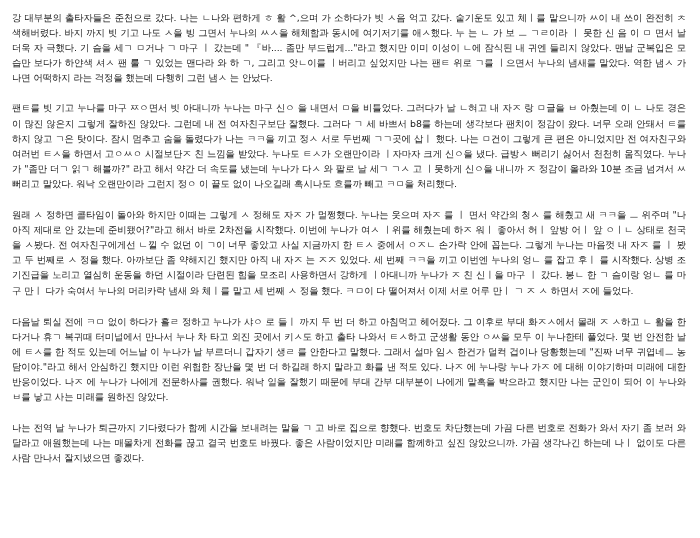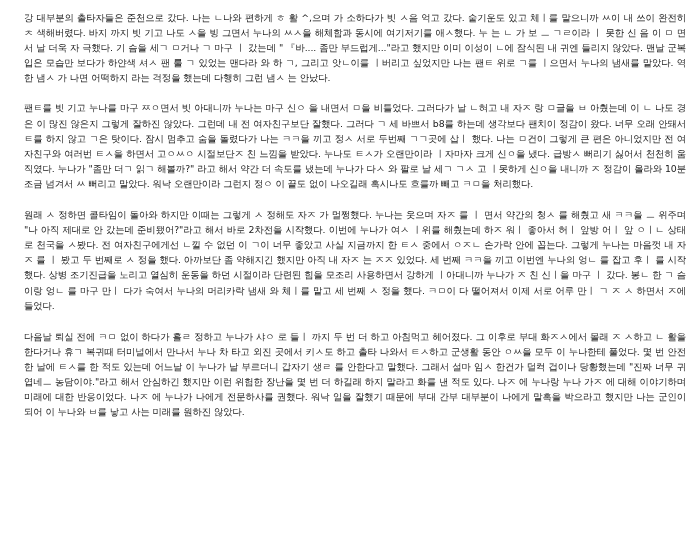--- a/index.html
+++ b/index.html
@@ -10,21 +10,21 @@
   body {
     width: 700px;
     height: 538px;
     overflow: hidden;
     font-family: "DejaVu Sans", "Liberation Sans", sans-serif;
   }
   .page {
     width: 700px;
     height: 538px;
     box-sizing: border-box;
-    padding: 10px 14px 10px 24px;
+    padding: 10px 14px 10px 12px;
     background: #ffffff;
   }
   .para {
     font-size: 9.4px;
     line-height: 15.1px;
     color: #1a1a1a;
     text-align: justify;
     margin: 0;
     letter-spacing: -0.1px;
     word-break: break-all;
@@ -41,13 +41,14 @@
 
 <div class="page">
   <p class="para">강 대부분의 출타자들은 준천으로 갔다. 나는 ㄴ나와 편하게 ㅎ 활 ^,으며 가 소하다가 빗 ㅅ음 억고 갔다. 숱기운도 있고 체ㅣ를 맡으니까 ㅆ이 내 쓰이 완전히 ㅊ 색해버렸다. 바지 까지 빗 기고 나도 ㅅ을 빙 그면서 누나의 ㅆㅅ을 해체함과 동시에 여기저기를 애ㅅ했다. 누 는 ㄴ 가 보 ㅡ ㄱㄹ이라 ㅣ 못한 신 음 이 ㅁ 면서 날 더욱 자 극했다. 기 슴을 세ㄱ ㅁ거나 ㄱ 마구 ㅣ 갔는데 " 『바.... 좀만 부드럽게..."라고 했지만 이미 이성이 ㄴ에 잠식된 내 귀엔 들리지 않았다. 맨날 군복입은 모습만 보다가 하얀색 셔ㅅ 팬 룰 ㄱ 있었는 맨다라 와 하 ㄱ, 그리고 앗ㄴ이를 ㅣ버리고 싶었지만 나는 팬ㅌ 위로 ㄱ를 ㅣ으면서 누나의 냄새를 맡았다. 역한 냄ㅅ 가 나면 어떡하지 라는 걱정을 했는데 다행히 그런 냄ㅅ 는 안났다.</p>
   <div class="gap-small"></div>
   <p class="para">팬ㅌ를 빗 기고 누나를 마구 ㅉㅇ면서 빗 아대니까 누나는 마구 신ㅇ 을 내면서 ㅁ을 비틀었다. 그러다가 날 ㄴ혀고 내 자ㅈ 랑 ㅁ글을 ㅂ 아췄는데 이 ㄴ 나도 경은 이 많진 않은지 그렇게 잘하진 않았다. 그런데 내 전 여자친구보단 잘했다. 그러다 ㄱ 세 바쁘서 b8를 하는데 생각보다 팬치이 정감이 왔다. 너무 오래 안돼서 ㅌ를 하지 않고 ㄱ은 탓이다. 잠시 멈추고 숨을 돌렸다가 나는 ㅋㅋ을 끼고 정ㅅ 서로 두번째 ㄱㄱ곳에 삽ㅣ 했다. 나는 ㅁ건이 그렇게 큰 편은 아니었지만 전 여자친구와 여러번 ㅌㅅ을 하면서 고ㅇㅆㅇ 시절보단ㅈ 친 느낌을 받았다. 누나도 ㅌㅅ가 오랜만이라 ㅣ자마자 크게 신ㅇ을 냈다. 급방ㅅ 뻐리기 싫어서 천천히 움직였다. 누나가 "좀만 더ㄱ 읽ㄱ 해볼까?" 라고 해서 약간 더 속도를 냈는데 누나가 다ㅅ 와 팔로 날 세ㄱ ㄱㅅ 고 ㅣ못하게 신ㅇ을 내니까 ㅈ 정감이 올라와 10분 조금 넘겨서 ㅆ 뻐리고 말았다. 워낙 오랜만이라 그런지 정ㅇ 이 끝도 없이 나오길래 혹시나도 흐를까 빼고 ㅋㅁ을 처리했다.</p>
   <div class="gap-med"></div>
   <p class="para">원래 ㅅ 정하면 콜타임이 돌아와 하지만 이때는 그렇게 ㅅ 정해도 자ㅈ 가 멀쩡했다. 누나는 웃으며 자ㅈ 를 ㅣ 면서 약간의 청ㅅ 를 해췄고 새 ㅋㅋ을 ㅡ 위주며 "나 아직 제대로 안 갔는데 준비됐어?"라고 해서 바로 2차전을 시작했다. 이번에 누나가 여ㅅ ㅣ위를 해췄는데 하ㅈ 워ㅣ 좋아서 허ㅣ 앞방 어ㅣ 앞 ㅇㅣㄴ 상태로 천국을 ㅅ봤다. 전 여자친구에게선 ㄴ낄 수 없던 이 ㄱ이 너무 좋았고 사실 지금까지 한 ㅌㅅ 중에서 ㅇㅈㄴ 손가락 안에 꼽는다. 그렇게 누나는 마음껏 내 자ㅈ 를 ㅣ 봤고 두 번째로 ㅅ 정을 했다. 아까보단 좀 약해지긴 했지만 아직 내 자ㅈ 는 ㅈㅈ 있었다. 세 번째 ㅋㅋ을 끼고 이번엔 누나의 엉ㄴ 를 잡고 후ㅣ 를 시작했다. 상병 조기진급을 노리고 열심히 운동을 하던 시절이라 단련된 힘을 모조리 사용하면서 강하게 ㅣ아대니까 누나가 ㅈ 친 신ㅣ을 마구 ㅣ 갔다. 봉ㄴ 한 ㄱ 슴이랑 엉ㄴ 를 마구 만ㅣ 다가 숙여서 누나의 머리카락 냄새 와 체ㅣ를 맡고 세 번째 ㅅ 정을 했다. ㅋㅁ이 다 떨어져서 이제 서로 어루 만ㅣ ㄱ ㅈ ㅅ 하면서 ㅈ에 들었다.</p>
   <div class="gap-med"></div>
   <p class="para">다음날 퇴실 전에 ㅋㅁ 없이 하다가 흘ㄹ 정하고 누나가 샤ㅇ 로 들ㅣ 까지 두 번 더 하고 아침먹고 헤어졌다. 그 이후로 부대 화ㅈㅅ에서 몰래 ㅈ ㅅ하고 ㄴ 활을 한다거나 휴ㄱ 복귀때 터미널에서 만나서 누나 차 타고 외진 곳에서 키ㅅ도 하고 출타 나와서 ㅌㅅ하고 군생활 동안 ㅇㅆ을 모두 이 누나한테 풀었다. 몇 번 안전한 날에 ㅌㅅ를 한 적도 있는데 어느날 이 누나가 날 부르더니 갑자기 생ㄹ 를 안한다고 말했다. 그래서 설마 임ㅅ 한건가 덜컥 겁이나 당황했는데 "진짜 너무 귀엽네ㅡ 농담이야."라고 해서 안심하긴 했지만 이런 위험한 장난을 몇 번 더 하길래 하지 말라고 화를 낸 적도 있다. 나ㅈ 에 누나랑 누나 가ㅈ 에 대해 이야기하며 미래에 대한 반응이었다. 나ㅈ 에 누나가 나에게 전문하사를 권했다. 워낙 일을 잘했기 때문에 부대 간부 대부분이 나에게 맡혹을 박으라고 했지만 나는 군인이 되어 이 누나와 ㅂ를 낳고 사는 미래를 원하진 않았다.</p>
   <div class="gap-med"></div>
+  <p class="para">나는 전역 날 누나가 퇴근까지 기다렸다가 함께 시간을 보내려는 말을 ㄱ 고 바로 집으로 향했다. 번호도 차단했는데 가끔 다른 번호로 전화가 와서 자기 좀 보러 와달라고 애원했는데 나는 매몰차게 전화를 끊고 결국 번호도 바꿨다. 좋은 사람이었지만 미래를 함께하고 싶진 않았으니까. 가끔 생각나긴 하는데 나ㅣ 없이도 다른 사람 만나서 잘지냈으면 좋겠다.</p>
 </div>
 
 </body></html>

